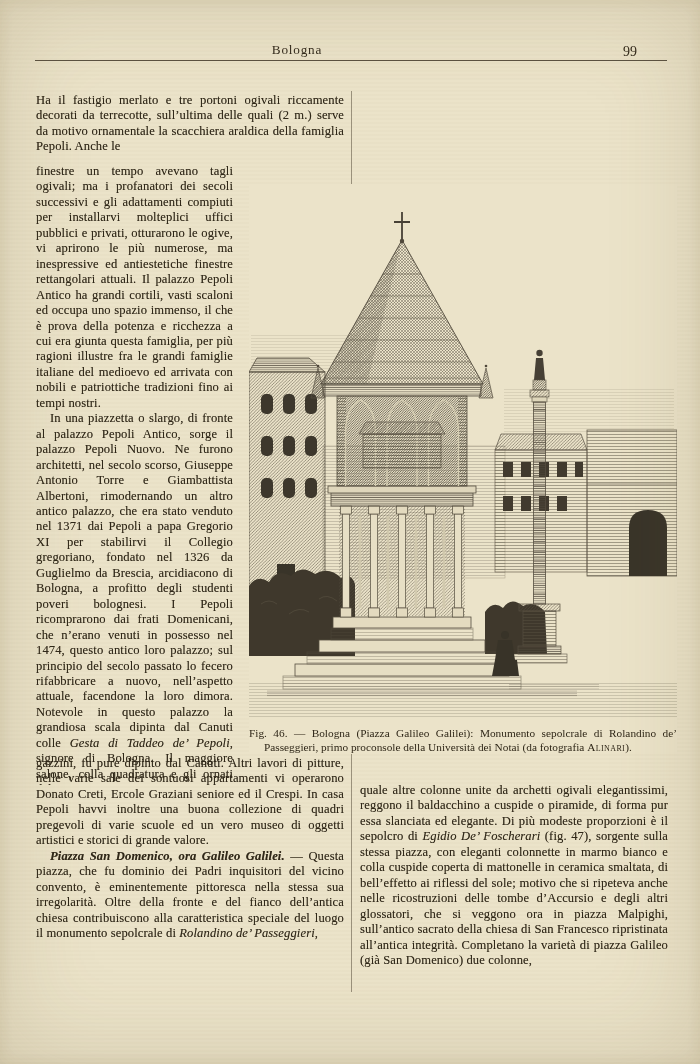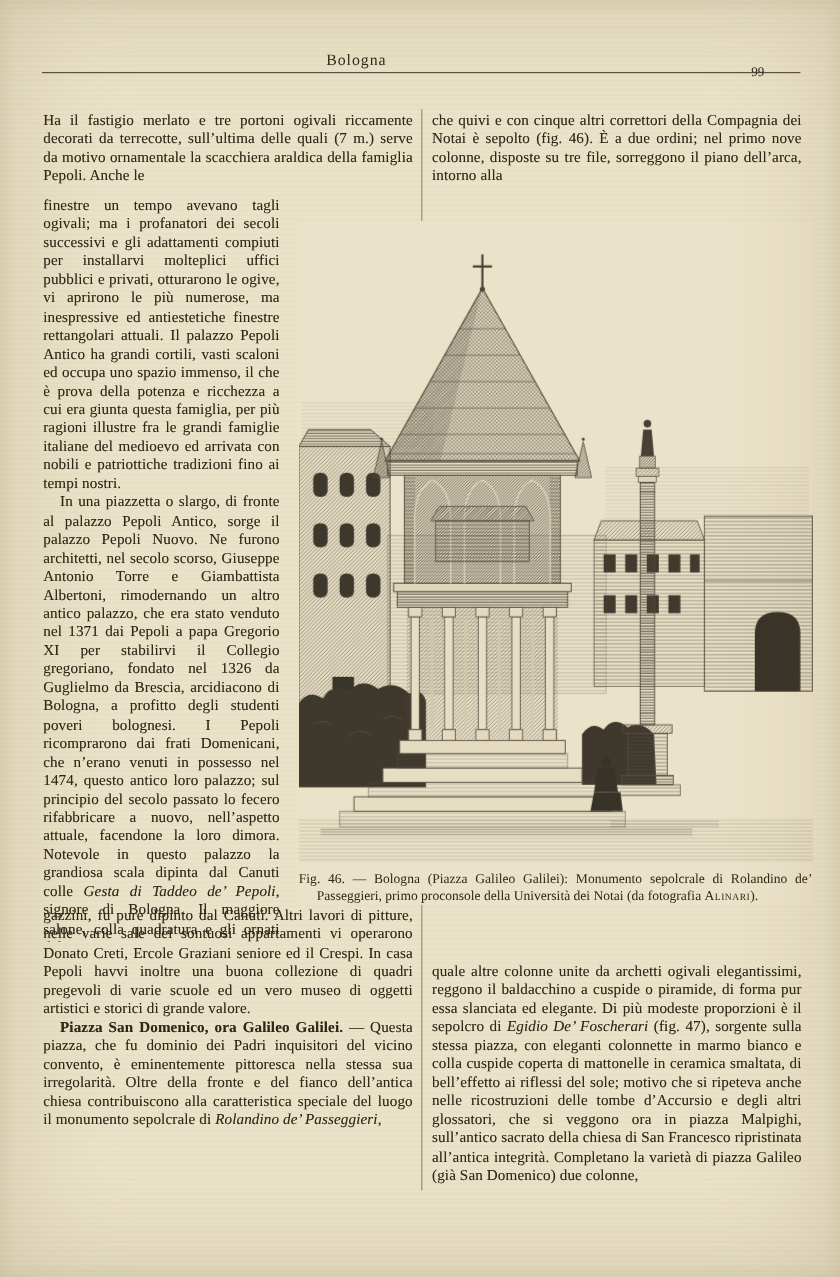--- a/index.html
+++ b/index.html
@@ -11,66 +11,63 @@
     background-image:repeating-linear-gradient(0deg, rgba(120,100,60,.025) 0 2px, rgba(0,0,0,0) 2px 4px);
     font-family:"Liberation Serif", serif;
     color:#332a1c;
   }
   .page::after{
     content:"";position:absolute;inset:0;pointer-events:none;
     box-shadow:inset 0 0 95px rgba(110,90,48,.20), inset 0 0 16px rgba(110,90,48,.12);
   }
   .running-head{position:absolute;left:35px;right:33px;top:40px;height:21px;border-bottom:1px solid #5b5242}
   .running-title{position:absolute;left:0;top:2px;width:524px;text-align:center;font-size:13.2px;letter-spacing:.8px}
-  .page-number{position:absolute;right:30px;top:14px;font-size:11px}
+  .page-number{position:absolute;right:30px;top:4px;font-size:14px}
   .col-divider{position:absolute;left:351px;top:91px;width:1px;height:901px;background:rgba(88,78,60,.55)}
   .tb{position:absolute;text-align:justify;font-size:12.6px;line-height:15.45px;letter-spacing:.1px;color:#2f2718;overflow:hidden;text-shadow:0 0 .4px rgba(47,39,24,.4)}
   .tb p{margin:0;text-indent:14px}
   .tb p.noindent{text-indent:0}
   .left-top{left:36px;top:93px;width:308px;height:63px}
   .left-narrow{left:36px;top:164px;width:197px;height:621px}
   .left-bottom{left:36px;top:756px;width:308px;height:224px}
   .right-top{left:360px;top:93px;width:308px;height:63px}
-  .right-bottom{left:360px;top:802px;width:308px;height:224px}
-  .lead{font-weight:700;}
+  .right-bottom{left:360px;top:783px;width:308px;height:224px}
+  .lead{font-weight:700;font-style:italic}
   .figure{position:absolute;left:237px;top:172px;width:428px;background:#ebe3c9;margin:12px}
   .engraving{display:block;width:428px;height:535px}
   .caption{margin-top:7px;font-size:11.3px;line-height:14.2px;text-align:justify;padding-left:15px;text-indent:-15px;color:#2f2718}
   .sc{font-variant:small-caps;letter-spacing:.4px}
   i{}
 </style>
 </head>
 <body>
 
 <div class="page">
 
   <header class="running-head">
     <span class="running-title">Bologna</span>
     <span class="page-number">99</span>
   </header>
 
   <div class="col-divider"></div>
 
   <section class="tb left-top">
-    <p class="noindent">Ha il fastigio merlato e tre portoni ogivali riccamente decorati da terrecotte, sull’ultima delle quali (7 m.) serve da motivo ornamentale la scacchiera araldica della famiglia Pepoli. Anche le</p>
+    <p class="noindent">Ha il fastigio merlato e tre portoni ogivali riccamente decorati da terrecotte, sull’ultima delle quali (2 m.) serve da motivo ornamentale la scacchiera araldica della famiglia Pepoli. Anche le</p>
   </section>
 
   <section class="tb left-narrow">
     <p class="noindent">finestre un tempo avevano tagli ogivali; ma i profanatori dei secoli successivi e gli adattamenti compiuti per installarvi molteplici uffici pubblici e privati, otturarono le ogive, vi aprirono le più numerose, ma inespressive ed antiestetiche finestre rettangolari attuali. Il palazzo Pepoli Antico ha grandi cortili, vasti scaloni ed occupa uno spazio immenso, il che è prova della potenza e ricchezza a cui era giunta questa famiglia, per più ragioni illustre fra le grandi famiglie italiane del medioevo ed arrivata con nobili e patriottiche tradizioni fino ai tempi nostri.</p>
     <p><span>In una piazzetta o slargo, di fronte al palazzo Pepoli Antico, sorge il palazzo Pepoli Nuovo. Ne furono architetti, nel secolo scorso, Giuseppe Antonio Torre e Giambattista Albertoni, rimodernando un altro antico palazzo, che era stato venduto nel 1371 dai Pepoli a papa Gregorio XI per stabilirvi il Collegio gregoriano, fondato nel 1326 da Guglielmo da Brescia, arcidiacono di Bologna, a profitto degli studenti poveri bolognesi. I Pepoli ricomprarono dai frati Domenicani, che n’erano venuti in possesso nel 1474, questo antico loro palazzo; sul principio del secolo passato lo fecero rifabbricare a nuovo, nell’aspetto attuale, facendone la loro dimora. Notevole in questo palazzo la grandiosa scala dipinta dal Canuti colle </span><i>Gesta di Taddeo de’ Pepoli</i><span>, signore di Bologna. Il maggiore salone, colla quadratura e gli ornati del Men-</span></p>
   </section>
 
   <section class="tb left-bottom">
     <p class="noindent">gazzini, fu pure dipinto dal Canuti. Altri lavori di pitture, nelle varie sale dei sontuosi appartamenti vi operarono Donato Creti, Ercole Graziani seniore ed il Crespi. In casa Pepoli havvi inoltre una buona collezione di quadri pregevoli di varie scuole ed un vero museo di oggetti artistici e storici di grande valore.</p>
     <p><span class="lead">Piazza San Domenico, ora Galileo Galilei.</span><span> — Questa piazza, che fu dominio dei Padri inquisitori del vicino convento, è eminentemente pittoresca nella stessa sua irregolarità. Oltre della fronte e del fianco dell’antica chiesa contribuiscono alla caratteristica speciale del luogo il monumento sepolcrale di </span><i>Rolandino de’ Passeggieri</i><span>,</span></p>
   </section>
 
-  <section class="tb right-top">
-    <p class="noindent">che quivi e con cinque altri correttori della Compagnia dei Notai è sepolto (fig. 46). È a due ordini; nel primo nove colonne, disposte su tre file, sorreggono il piano dell’arca, intorno alla</p>
-  </section>
 
   <figure class="figure">
     <svg class="engraving" viewBox="0 0 428 535" xmlns="http://www.w3.org/2000/svg">
       <defs>
         <pattern id="hz" width="4" height="3" patternUnits="userSpaceOnUse">
             <path d="M0 1.5h4" stroke="#4a4336" stroke-width=".55"></path>
           </pattern>
         <pattern id="hz2" width="4" height="2.2" patternUnits="userSpaceOnUse">
             <path d="M0 1h4" stroke="#433c30" stroke-width=".7"></path>
           </pattern>

